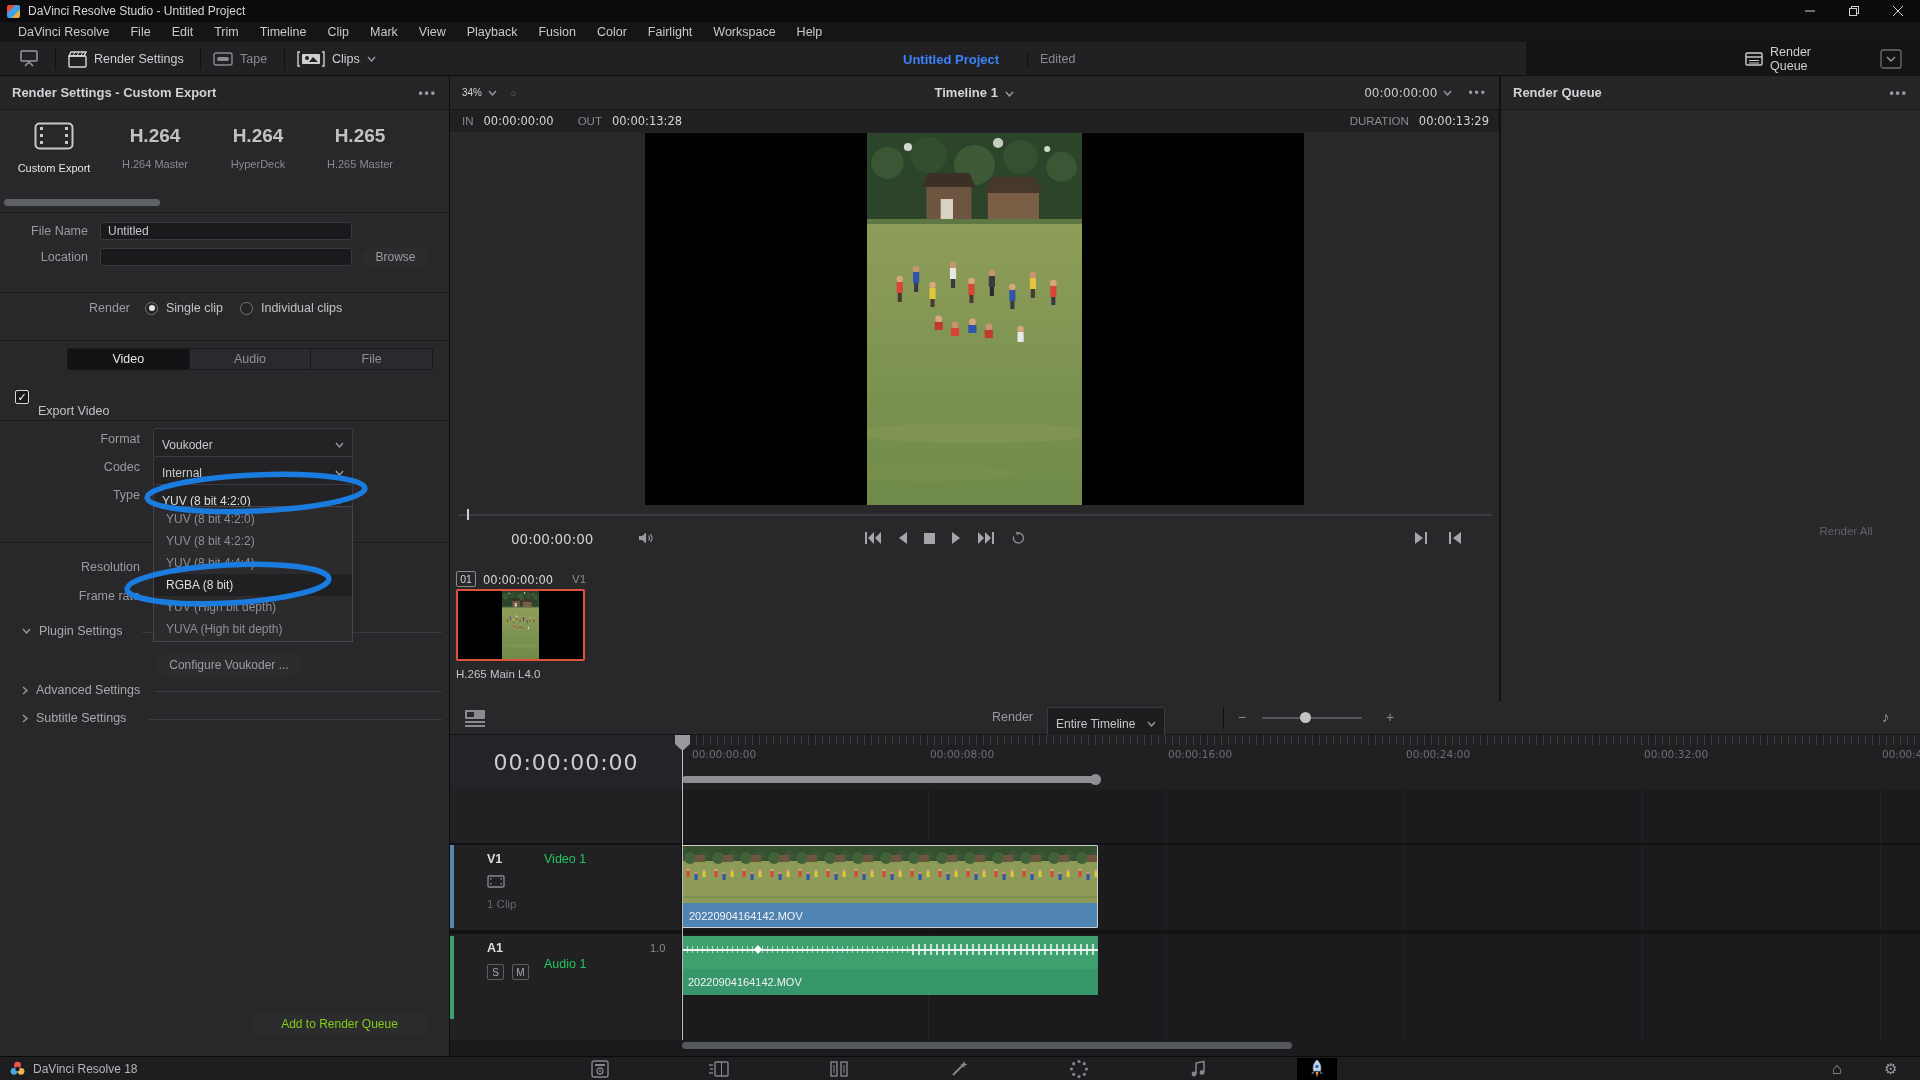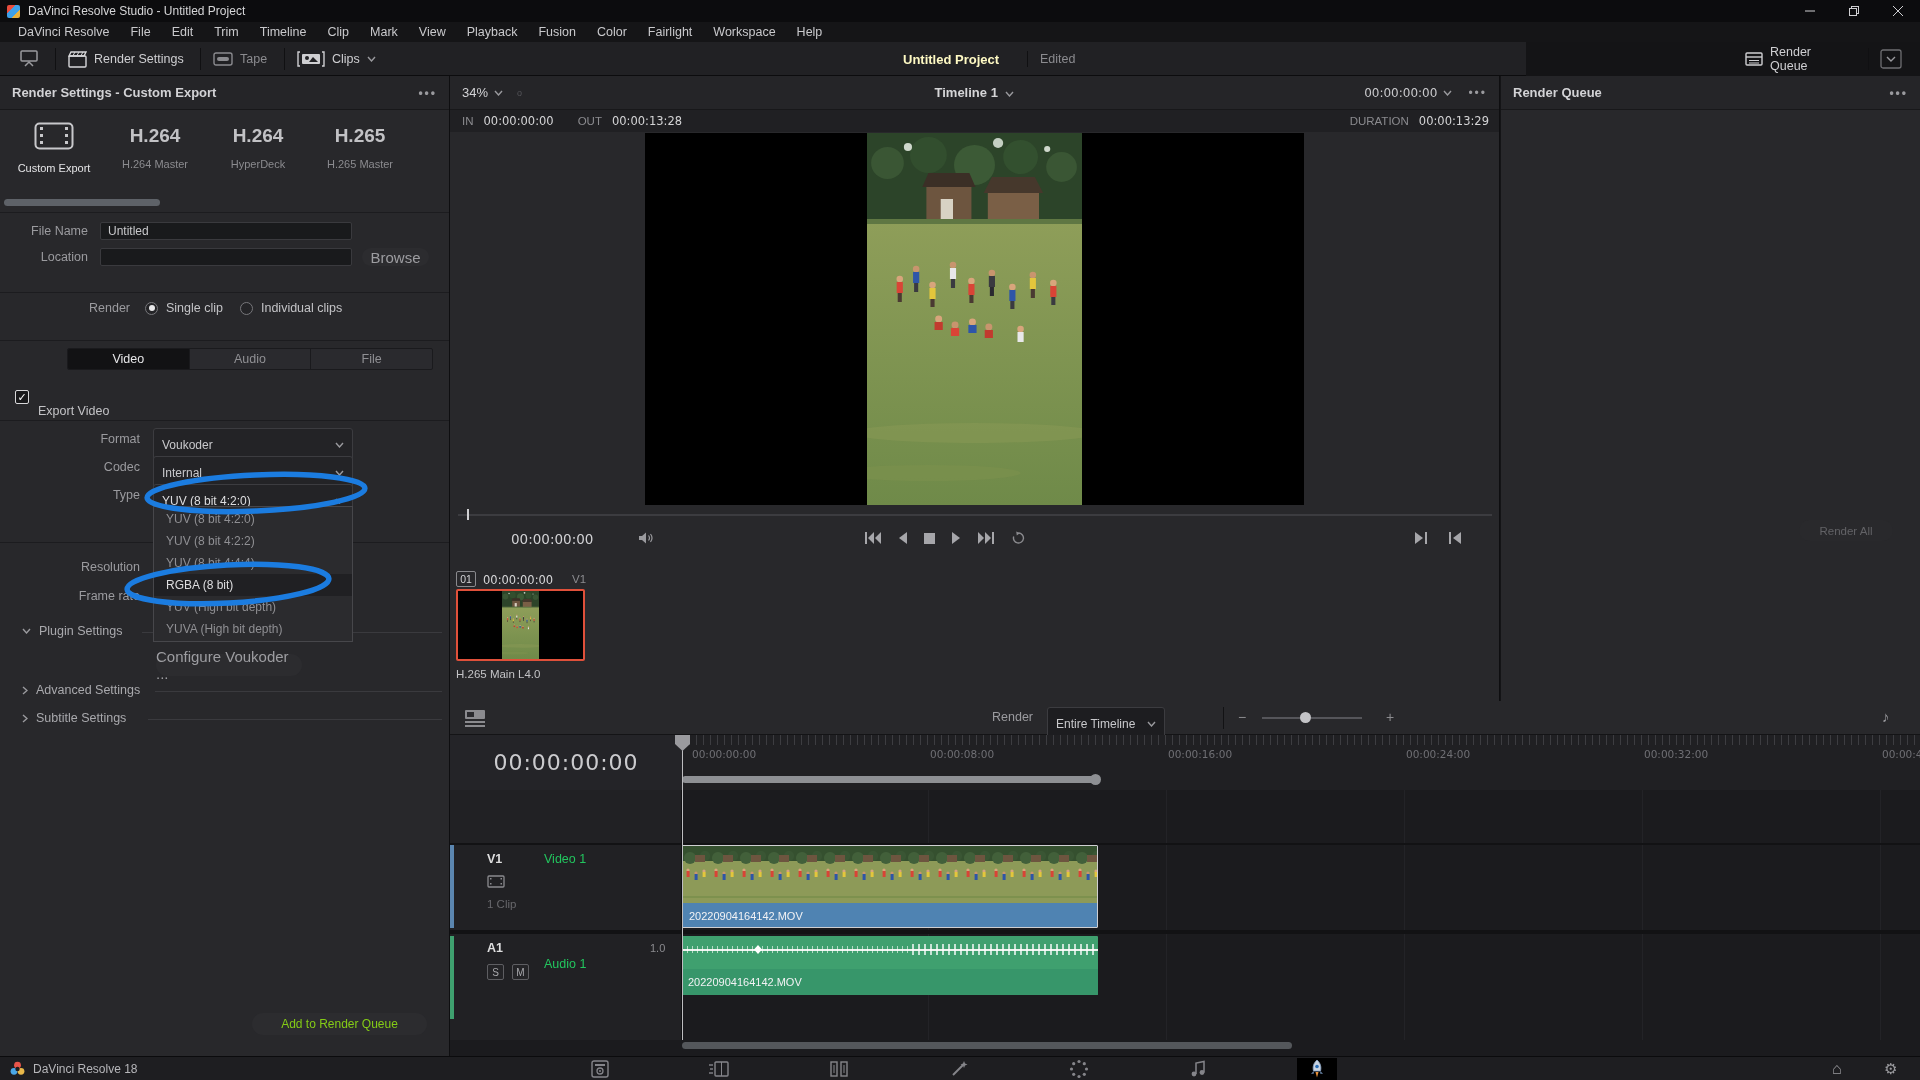--- a/index.html
+++ b/index.html
@@ -32,21 +32,21 @@
     display:flex; align-items:center; color:#b6b6ba; font-size:12px; }
   .panel-header { position:absolute; left:0; top:0; right:0; height:34px; background:#252528; border-bottom:1px solid #18181a;
     display:flex; align-items:center; padding:0 12px; color:#d2d2d5; font-size:13px; font-weight:bold; }
   .dots { margin-left:auto; color:#9a9a9e; font-size:12px; letter-spacing:2px; }
   .hline { position:absolute; left:0; right:0; height:1px; background:#1c1c1f; }
   
   .flabel { position:absolute; color:#9b9b9f; font-size:12.5px; text-align:right; }
   .finput { position:absolute; background:#191a1c; border:1px solid #3a3a3e; border-radius:2px;
     color:#c9c9cc; font-size:12px; padding:0 7px; display:flex; align-items:center; }
   .pill { position:absolute; background:#2c2c2f; border-radius:11px; color:#9d9da1;
-    font-size:15px; display:flex; align-items:center; justify-content:center; }
+    font-size:12px; display:flex; align-items:center; justify-content:center; }
   .drop { position:absolute; background:#232326; border:1px solid #3c3c40; border-radius:3px;
     color:#c9c9cc; font-size:12px; padding:16px 8px; display:flex; align-items:center; }
   .drop .chev { margin-left:auto; }
   .radio { width:13px; height:13px; border-radius:50%; border:1.5px solid #77777b; background:#242427; display:inline-block; position:relative; }
   .radio.sel::after { content:""; position:absolute; left:2.5px; top:2.5px; width:6px; height:6px; border-radius:50%; background:#e8e8ea; }
   #tabs { position:absolute; left:67px; top:272px; width:366px; height:22px; display:flex;
     background:#2a2a2e; border:1px solid #1a1a1d; border-radius:2px; overflow:hidden; }
   .tab { flex:1; display:flex; align-items:center; justify-content:center; color:#909094; font-size:12.5px; border-right:1px solid #1a1a1d; }
   .tab:last-child { border-right:none; }
   .tab.active { background:#121214; color:#e6e6e8; }
@@ -258,21 +258,21 @@
           <rect x="5" y="3" width="18" height="10" rx="1" fill="#cfcfd2"></rect>
           <circle cx="10" cy="7" r="2" fill="#212124"></circle>
           <path d="M12 11 L16 6 L21 11 Z" fill="#212124"></path>
         </svg>
     </span>
     <span>Clips</span>
     <svg width="9" height="6">
         <polyline points="1,1 4.5,5 8,1" fill="none" stroke="#9a9a9e" stroke-width="1.4"></polyline>
       </svg>
   </div>
-  <div class="tb-item" style="left:903px; font-weight:bold; color:#fef9c3; font-size:13px">
+  <div class="tb-item" style="left:903px; font-weight:bold; color:#3b82f6; font-size:13px">
     <span>Untitled Project</span>
   </div>
   <div class="tb-div" style="left:1027px; top:9px; height:16px"></div>
   <div class="tb-item dim" style="left:1040px">
     <span>Edited</span>
   </div>
   <div class="tb-item" style="left:1745px">
     <span class="icon">
       <svg width="18" height="14" viewBox="0 0 18 14">
           <rect x="1" y="1" width="16" height="12" rx="1" fill="none" stroke="#cfcfd2" stroke-width="1.4"></rect>
@@ -429,21 +429,21 @@
     </div>
 
   <svg id="annot">
     <ellipse cx="256" cy="417" rx="109" ry="18" fill="none" stroke="#1b7ce0" stroke-width="5.5" transform="rotate(-2.5 256 417)" stroke-linecap="round"></ellipse>
     <ellipse cx="228" cy="508" rx="101" ry="19" fill="none" stroke="#1b7ce0" stroke-width="5.5" transform="rotate(-3 228 508)"></ellipse>
   </svg>
 </div>
 
 <div id="viewer">
   <div class="panel-header" style="font-weight:normal; background:#252528">
-    <span style="color:#d2d2d5; font-size:13px">34%</span>
+    <span style="color:#d2d2d5; font-size:10px">34%</span>
     <svg width="9" height="6" style="margin-left:6px">
         <polyline points="1,1 4.5,5 8,1" fill="none" stroke="#9a9a9e" stroke-width="1.4"></polyline>
       </svg>
     <span style="color:#55555a; font-size:9px; margin-left:14px">o</span>
     <span style="position:absolute; left:0; right:0; text-align:center; font-weight:bold; color:#d6d6d8; font-size:13px">
       <span>Timeline 1</span>
       <svg width="9" height="6" style="margin-left:4px">
           <polyline points="1,1 4.5,5 8,1" fill="none" stroke="#9a9a9e" stroke-width="1.4"></polyline>
         </svg>
     </span>

